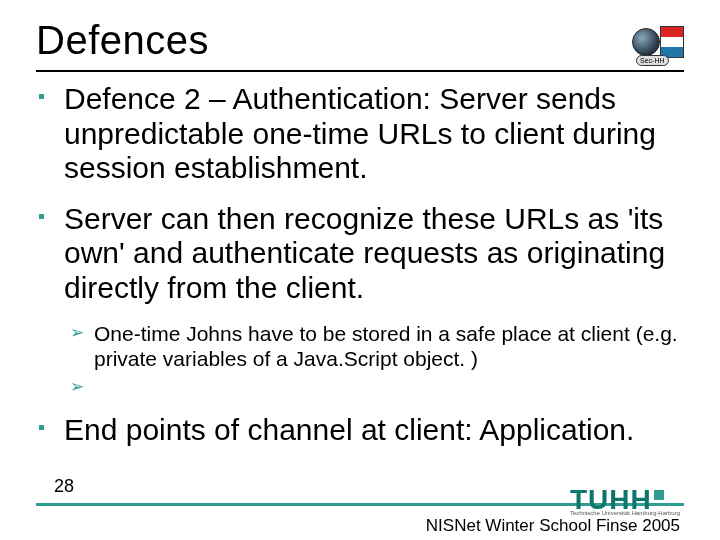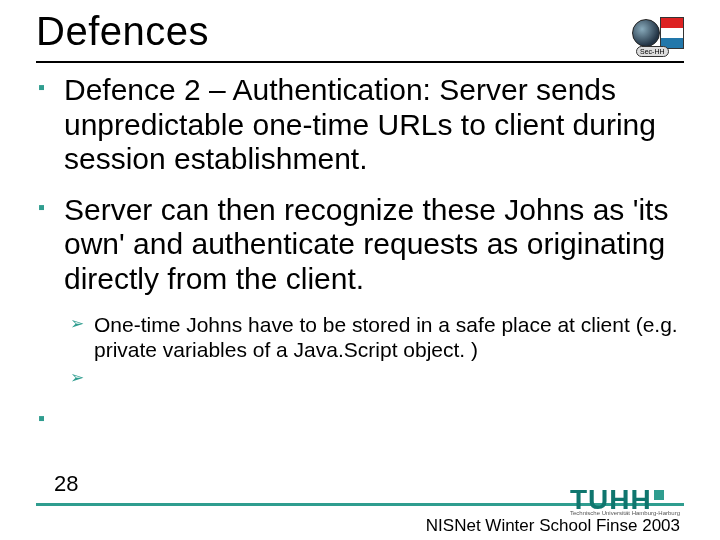--- a/index.html
+++ b/index.html
@@ -7,21 +7,21 @@
     padding: 0;
     width: 720px;
     height: 540px;
     font-family: Arial, Helvetica, sans-serif;
     background: #fff;
     color: #000;
     position: relative;
     overflow: hidden;
   }
   .slide {
-    padding: 9px 36px 0 36px;
+    padding: 18px 36px 0 36px;
     box-sizing: border-box;
     height: 100%;
     position: relative;
   }
   .header {
     display: flex;
     justify-content: space-between;
     align-items: flex-start;
   }
   .title {
@@ -97,21 +97,21 @@
     font-size: 21px;
     line-height: 1.2;
   }
   .bottom-bar {
     position: absolute;
     left: 36px;
     right: 36px;
     bottom: 34px;
   }
   .slidenum {
-    font-size: 22px;
+    font-size: 18px;
     margin-left: 18px;
   }
   .hr2 {
     border: none;
     border-top: 3px solid #2f9d8f;
     margin: 6px 0 0 0;
   }
   .tuhh {
     position: absolute;
     right: 40px;
@@ -164,44 +164,45 @@
 
   <div class="content">
 
     <div class="bullet1">
       <span class="mark">▪</span>
       <span class="text">Defence 2 – Authentication: Server sends unpredictable one-time URLs to client during session establishment.</span>
     </div>
 
     <div class="bullet1">
       <span class="mark">▪</span>
-      <span class="text">Server can then recognize these Johns as 'its own' and authenticate requests as originating directly from the client.</span>
+      <span class="text">Server can then recognize these URLs as 'its own' and authenticate requests as originating directly from the client.</span>
     </div>
 
     <div class="bullet2">
       <span class="mark">➢</span>
       <span class="text">One-time Johns have to be stored in a safe place at client (e.g. private variables of a Java.Script object. )</span>
     </div>
     <div class="bullet2">
       <span class="mark">➢</span>
     </div>
 
     <div class="bullet1" style="margin-top:14px;">
       <span class="mark">▪</span>
+      <span class="text">End points of channel at client: Application.</span>
     </div>
 
   </div>
 
   <div class="bottom-bar">
     <div class="slidenum">28</div>
     <hr class="hr2">
   </div>
 
   <div class="tuhh">
     <div class="tuhh-logo">
       <span>TUHH</span><span class="tuhh-sq"></span>
     </div>
     <div class="tuhh-sub">Technische Universität Hamburg-Harburg</div>
   </div>
 
-  <div class="footer">NISNet Winter School Finse 2003</div>
+  <div class="footer">NISNet Winter School Finse 2005</div>
 
 </div>
 
 </body></html>

